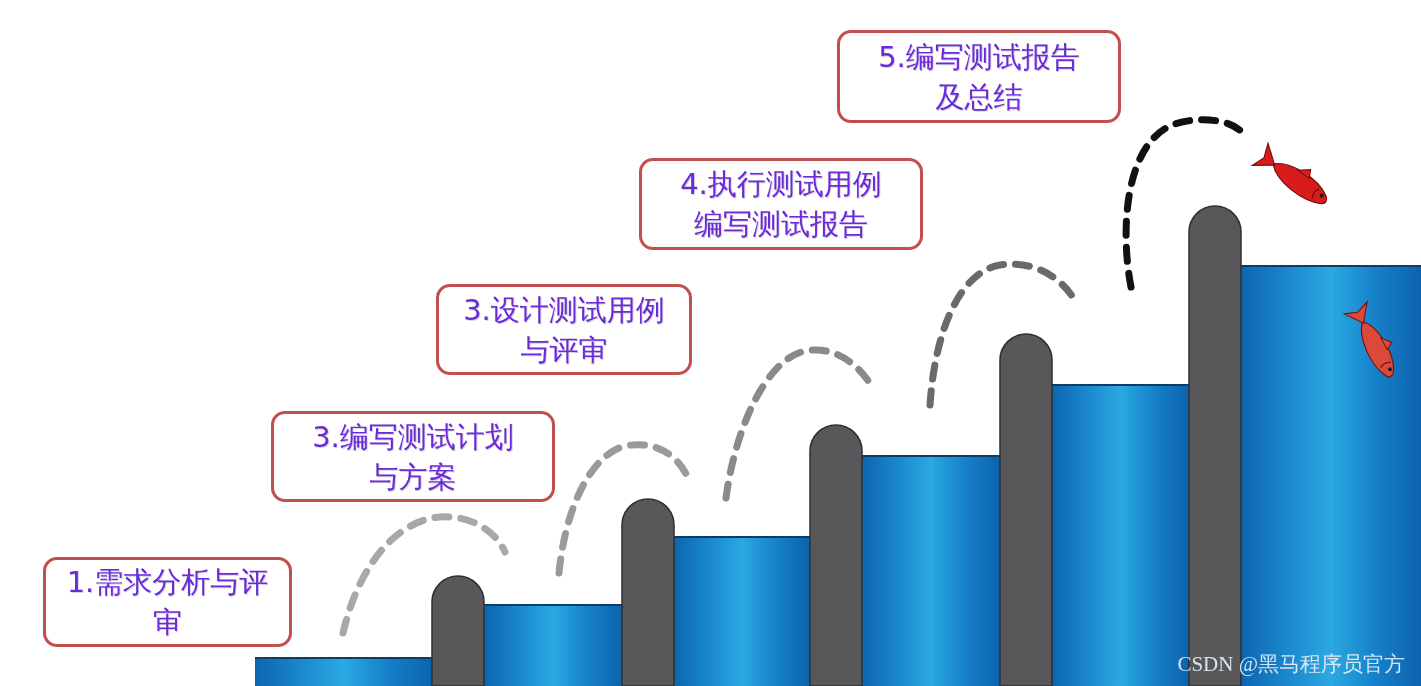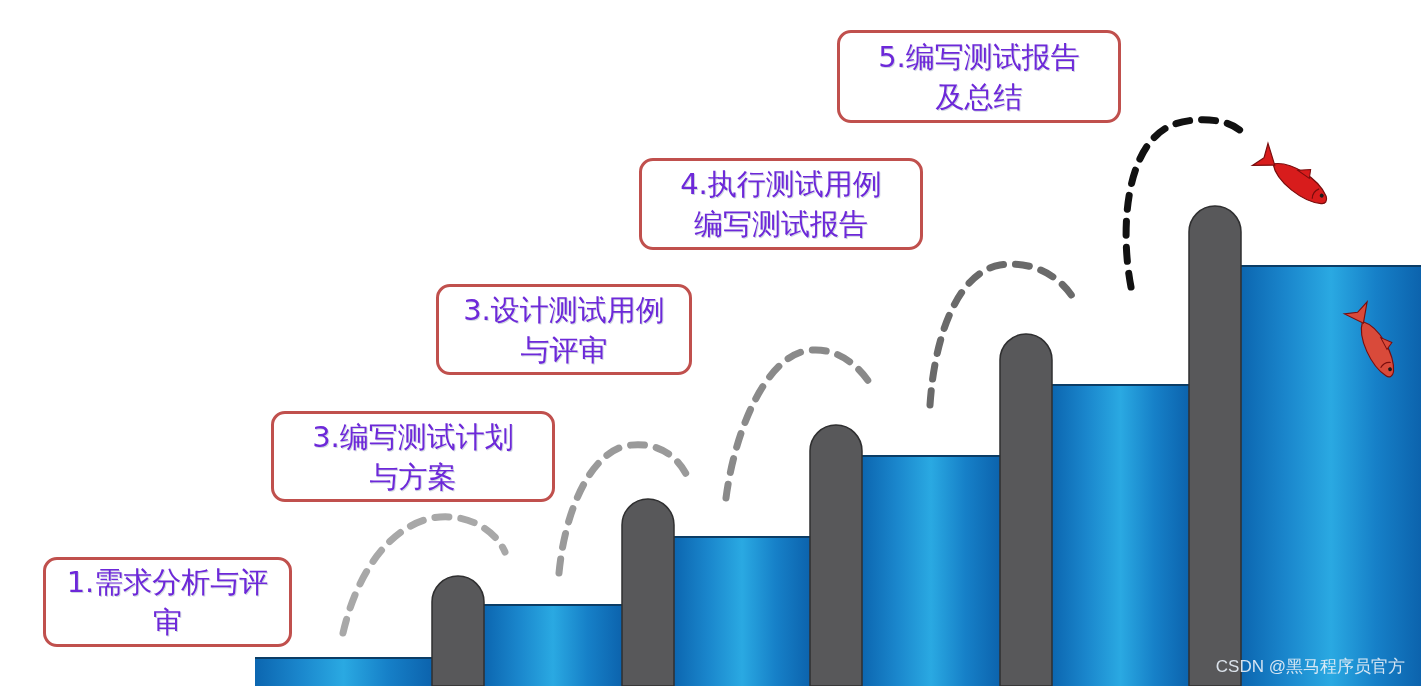--- a/index.html
+++ b/index.html
@@ -18,22 +18,22 @@
     color: #6d28d9;
     font-size: 29px;
     line-height: 40px;
     text-align: center;
     display: flex; flex-direction: column; justify-content: center; align-items: center;
     text-shadow: 1px 1px 0 rgba(120,140,170,0.35);
   }
   .label-box span { display: block; white-space: nowrap; }
   .watermark {
     position: absolute; right: 16px; bottom: 8px;
-    color: #e6eef7; font-size: 17px;
-    font-family: Liberation Sans, sans-serif;
+    color: #e6eef7; font-size: 21px;
+    font-family: Liberation Serif, serif;
     opacity: 0.92;
   }
 </style>
 </head>
 <body>
 
 <svg id="canvas" width="1421" height="686" viewBox="0 0 1421 686" xmlns="http://www.w3.org/2000/svg">
   <defs>
     <linearGradient id="waterGrad" x1="0" y1="0" x2="1" y2="0">
       <stop offset="0" stop-color="#0c66b0"></stop>

